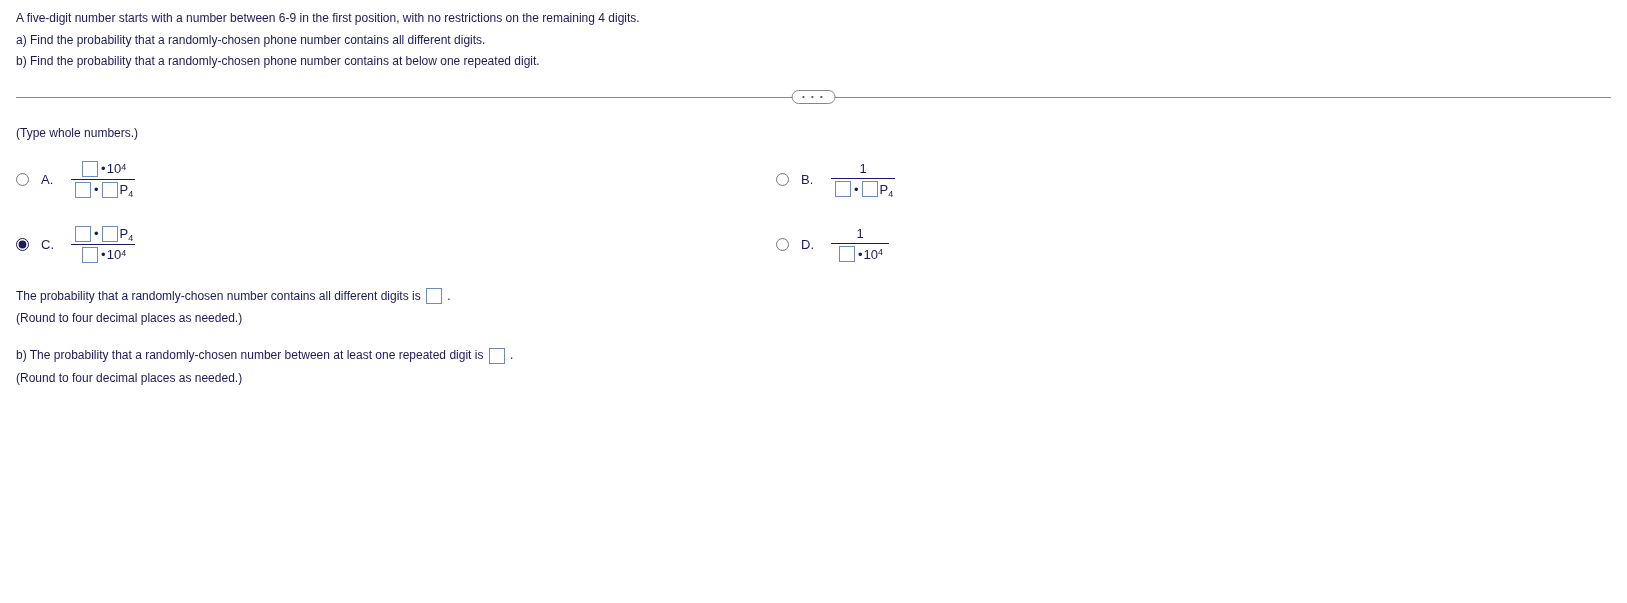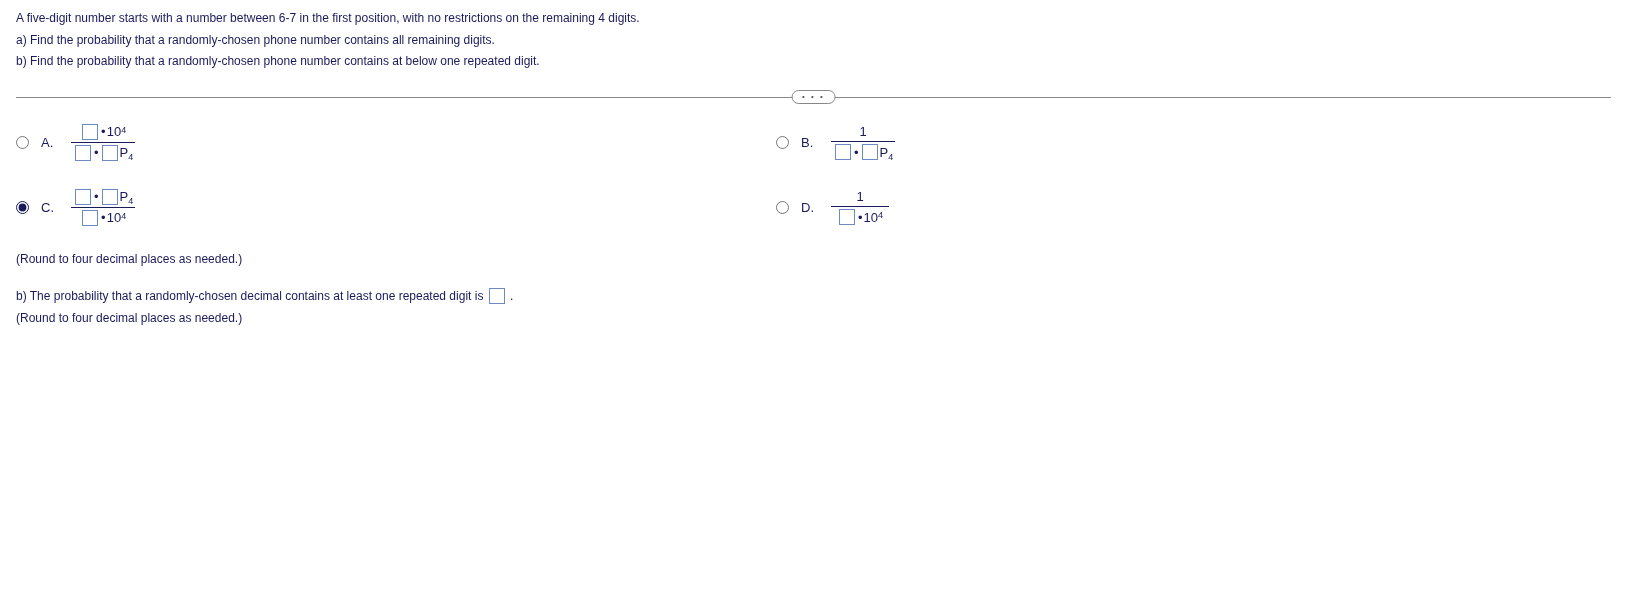--- a/index.html
+++ b/index.html
@@ -97,31 +97,32 @@
       border: 1px solid #6c8bc4;
       background: #fff;
       vertical-align: middle;
       margin: 0 2px;
     }
   </style>
 </head>
 <body>
 
 <div class="problem-header">
-  <p>A five-digit number starts with a number between 6-7 in the first position, with no restrictions on the remaining 4 digits.</p>
-  <p>a) Find the probability that a randomly-chosen phone number contains all remaining digits.</p>
+  <p>A five-digit number starts with a number between 6-9 in the first position, with no restrictions on the remaining 4 digits.</p>
+  <p>a) Find the probability that a randomly-chosen phone number contains all different digits.</p>
   <p>b) Find the probability that a randomly-chosen phone number contains at below one repeated digit.</p>
 </div>
 
 <div class="divider-row">
   <div class="divider-line"></div>
   <div class="divider-pill">• • •</div>
 </div>
 
 <div class="instruction">
+  <p>(Type whole numbers.)</p>
 </div>
 
 <div class="choices-grid">
 
   <div class="choice">
     <input type="radio" name="q" class="radio" style="">
     <span class="choice-label">A.</span>
     <span class="frac">
       <span class="num">
         <span class="box"></span>
@@ -200,23 +201,28 @@
         <span class="dot">•</span>
         <span>10</span>
           <span class="sup">4</span>
       </span>
     </span>
   </div>
 
 </div>
 
 <div class="followup">
-  <p>(Round to four decimal places as needed.)</p>
-</div>
-
-<div class="followup">
   <p>
-    <span>b) The probability that a randomly-chosen decimal contains at least one repeated digit is </span>
+    <span>The probability that a randomly-chosen number contains all different digits is </span>
     <span class="inline-box"></span>
     <span>.</span>
   </p>
   <p>(Round to four decimal places as needed.)</p>
 </div>
 
+<div class="followup">
+  <p>
+    <span>b) The probability that a randomly-chosen number between at least one repeated digit is </span>
+    <span class="inline-box"></span>
+    <span>.</span>
+  </p>
+  <p>(Round to four decimal places as needed.)</p>
+</div>
+
 </body></html>

